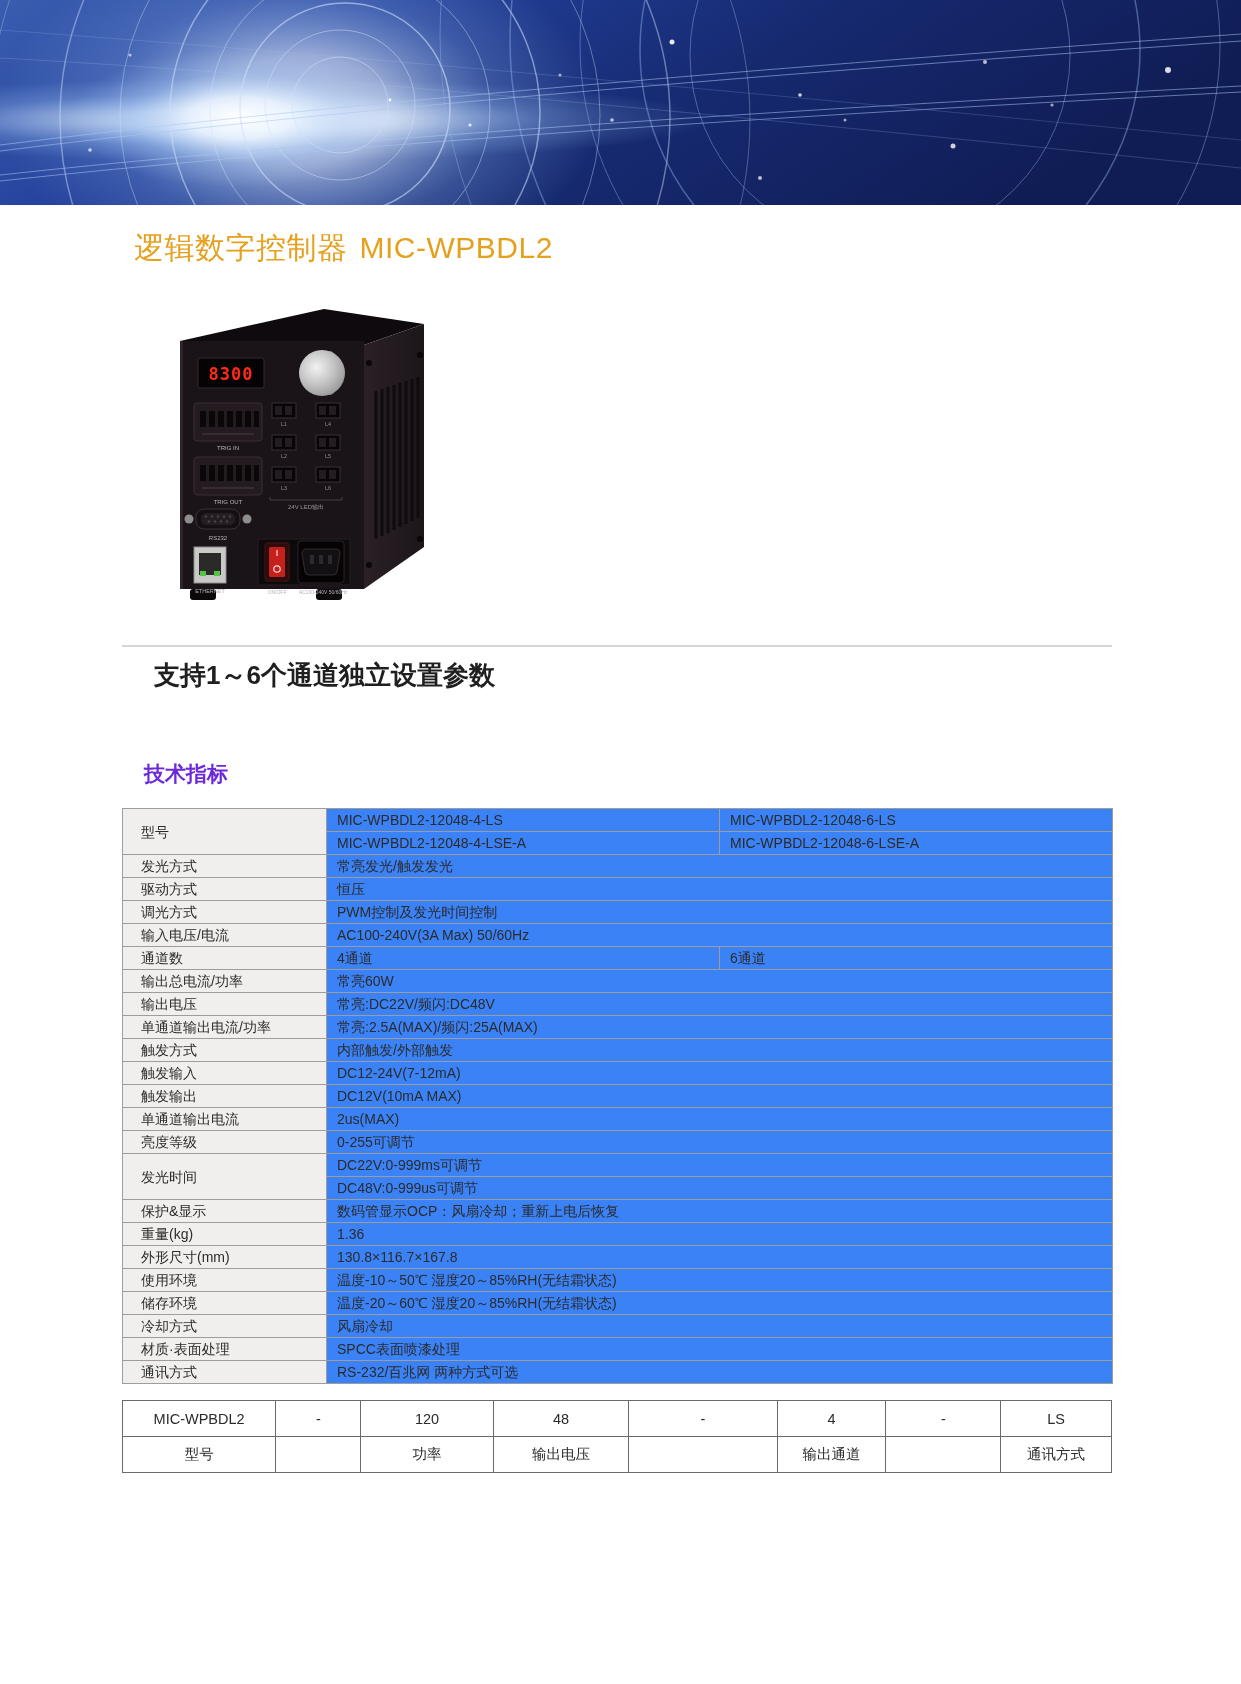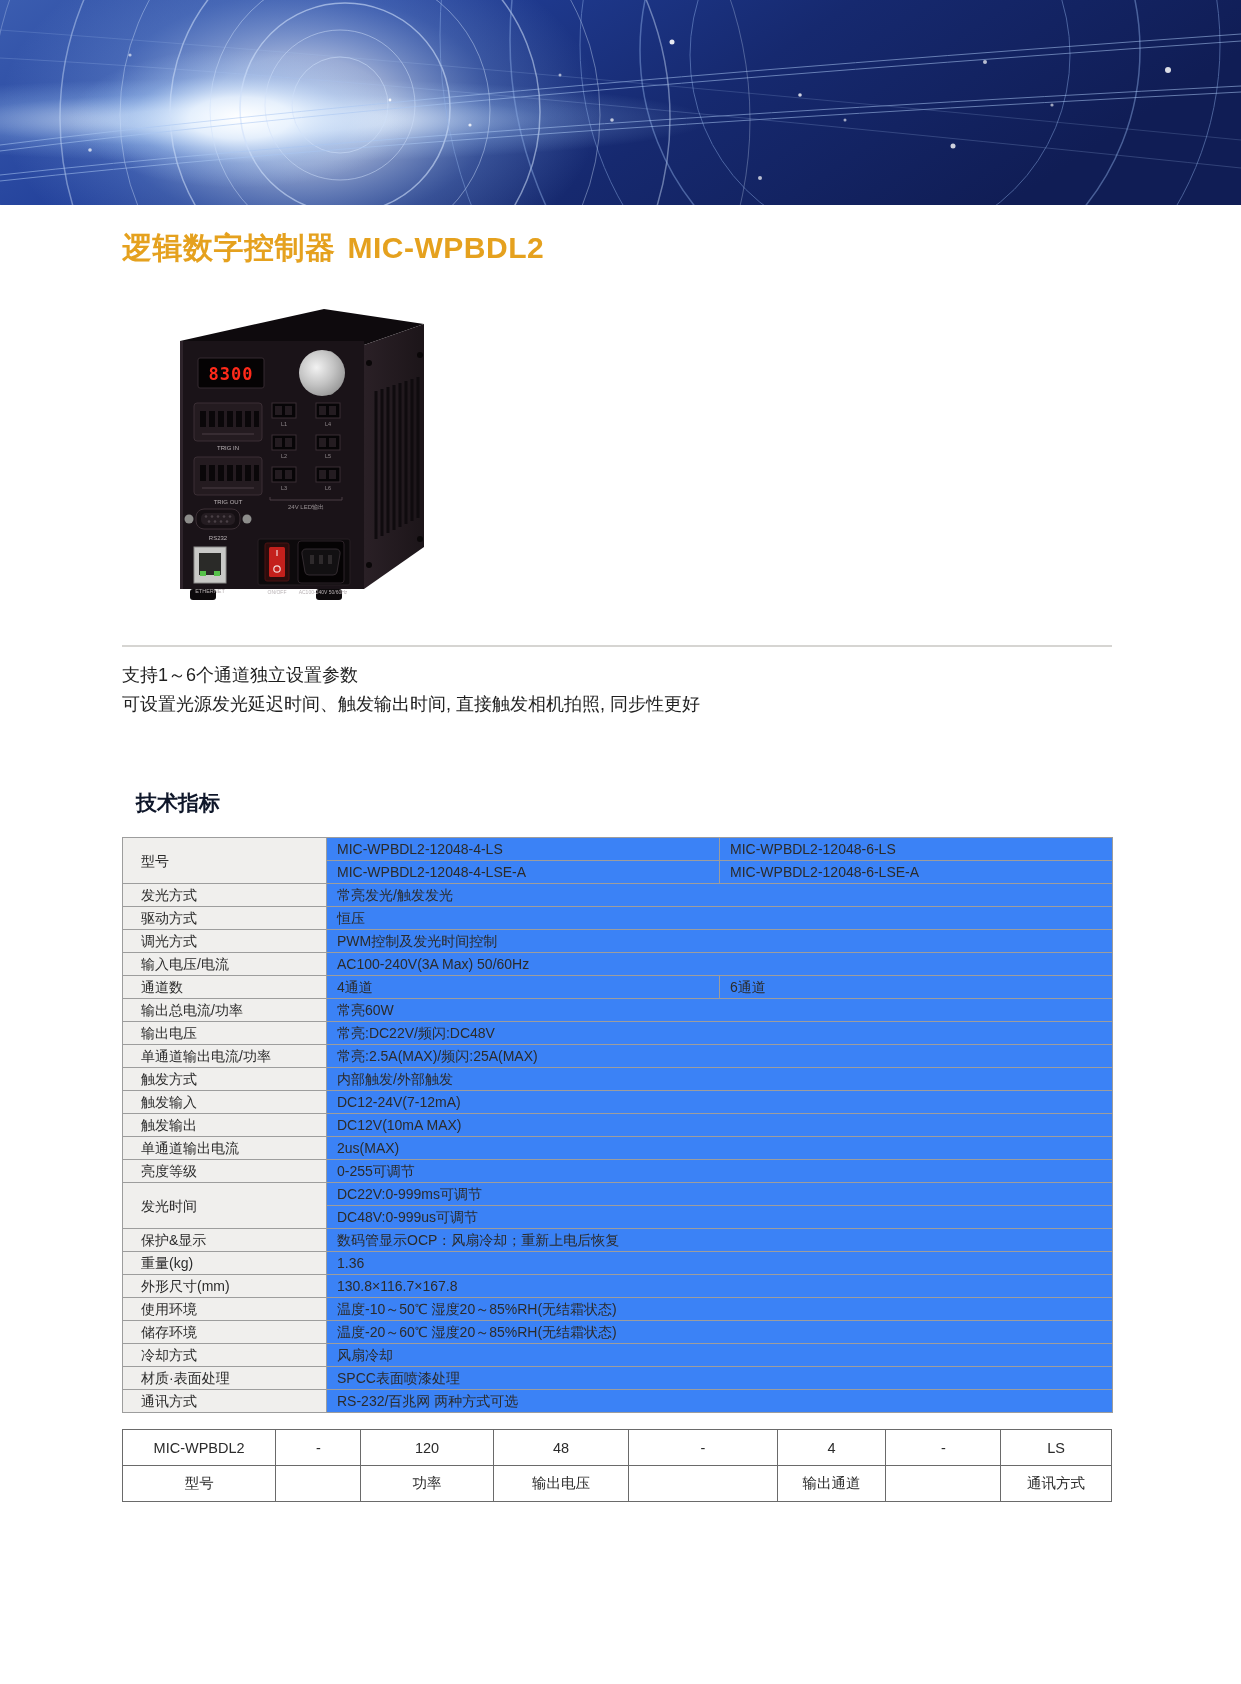--- a/index.html
+++ b/index.html
@@ -7,35 +7,35 @@
   body {
     width:1241px; height:1684px; overflow:hidden;
     background:#ffffff; color:#2b2b2b;
     font-family:"Liberation Sans", sans-serif;
     position:relative;
   }
   .banner { width:1241px; height:205px; display:block; }
   .content { padding:0 129px 0 122px; }
 
   .page-title {
-    margin:24px 0 0 0; font-size:30px; font-weight:bold;
+    margin:24px 0 0 12px; font-size:30px; font-weight:normal;
     color:#e5a11e; letter-spacing:0.5px; line-height:38px;
   }
   .page-title .model { margin-left:12px; }
 
   .figure-wrap { margin-top:30px; padding-left:44px; height:308px; }
 
   .divider { border:none; border-top:2px solid #d6d5d2; margin:40px 0 14px 0; }
 
-  .features { font-size:18px; font-weight:normal; line-height:29px; color:#1f1f1f; }
+  .features { font-size:26px; font-weight:bold; line-height:29px; color:#1f1f1f;margin-left:32px; }
   .features div { white-space:nowrap; }
 
   .section-title {
-    color:#0f172a; font-size:21px; font-weight:bold;
-    padding-left:10px; margin:4px;
+    color:#6d28d9; font-size:21px; font-weight:bold;
+    padding-left:10px; margin:12px;
   }
   .section-specs { margin-top:70px; }
   .section-code  { margin-top:52px; }
 
   table.spec {
     border-collapse:collapse; width:990px; margin-top:20px;
     font-size:14px; table-layout:fixed;
   }
   table.spec td {
     border:1px solid #9d9d9d; padding:3px 10px;
@@ -282,21 +282,20 @@
         <text x="111" y="297" text-anchor="middle" font-size="5" fill="#b9b2b5">ON/OFF</text>
         <text x="157" y="297" text-anchor="middle" font-size="5" fill="#b9b2b5">AC100-240V 50/60Hz</text>
       </g>
     </svg>
   </div>
 
   <hr class="divider">
 
   <div class="features">
     <div>支持1～6个通道独立设置参数</div>
-    <div>可设置光源发光延迟时间、触发输出时间, 直接触发相机拍照, 同步性更好</div>
   </div>
 
   <h2 class="section-title section-specs">技术指标</h2>
 
   <table class="spec">
     <colgroup>
         <col class="c-lbl">
         <col class="c-v1">
         <col class="c-v2">
       </colgroup>

